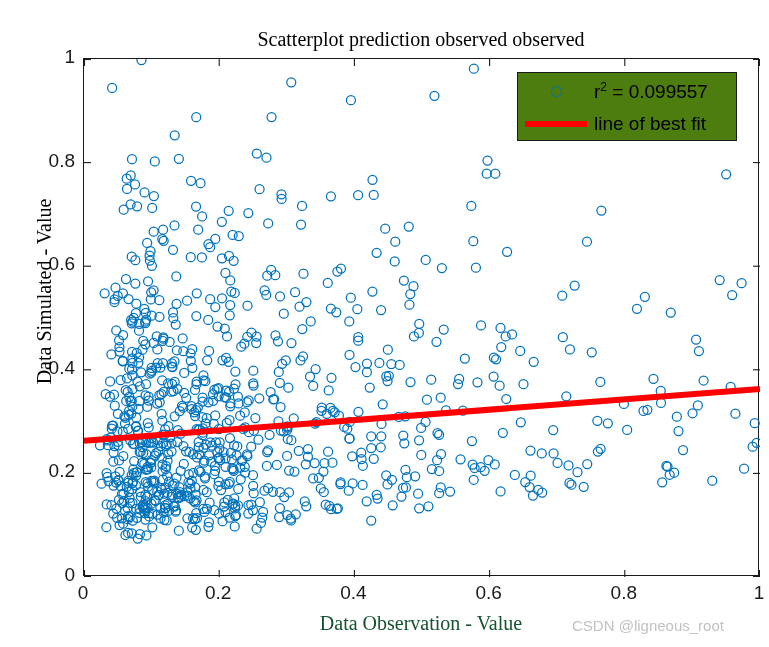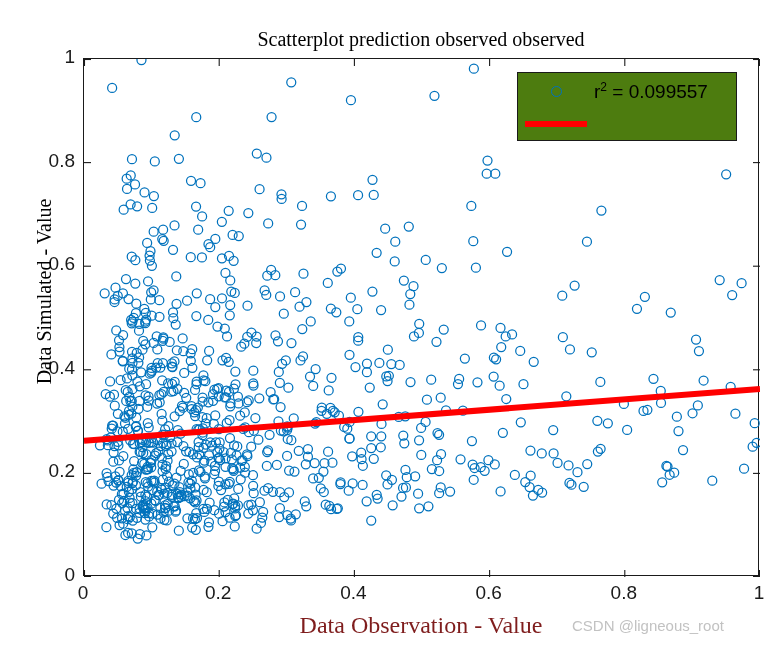--- a/index.html
+++ b/index.html
@@ -96,22 +96,22 @@
     color: #000000;
     white-space: nowrap;
   }
   #xlabel {
     position: absolute;
     left: 83px;
     top: 612px;
     width: 676px;
     text-align: center;
     font-family: "Liberation Serif", "DejaVu Serif", serif;
-    font-size: 24px;
-    color: #7f1d1d;
+    font-size: 20px;
+    color: #14532d;
     white-space: nowrap;
   }
 
   
   #legend {
     position: absolute;
     left: 481px;
     top: 72px;
     width: 220px;
     height: 69px;
@@ -1142,18 +1142,19 @@
     <div class="legend-row" id="legend-row-0">
       <span class="legend-sample">
         <span class="legend-marker-circle"></span>
       </span>
       <span class="legend-text"><span>r</span><sup>2</sup><span> = 0.099557</span></span>
     </div>
     <div class="legend-row" id="legend-row-1">
       <span class="legend-sample">
         <span class="legend-marker-line"></span>
       </span>
+      <span class="legend-text">line of best fit</span>
     </div>
   </div>
 
   <div id="watermark">CSDN @ligneous_root</div>
 
 </div>
 
 </body></html>

